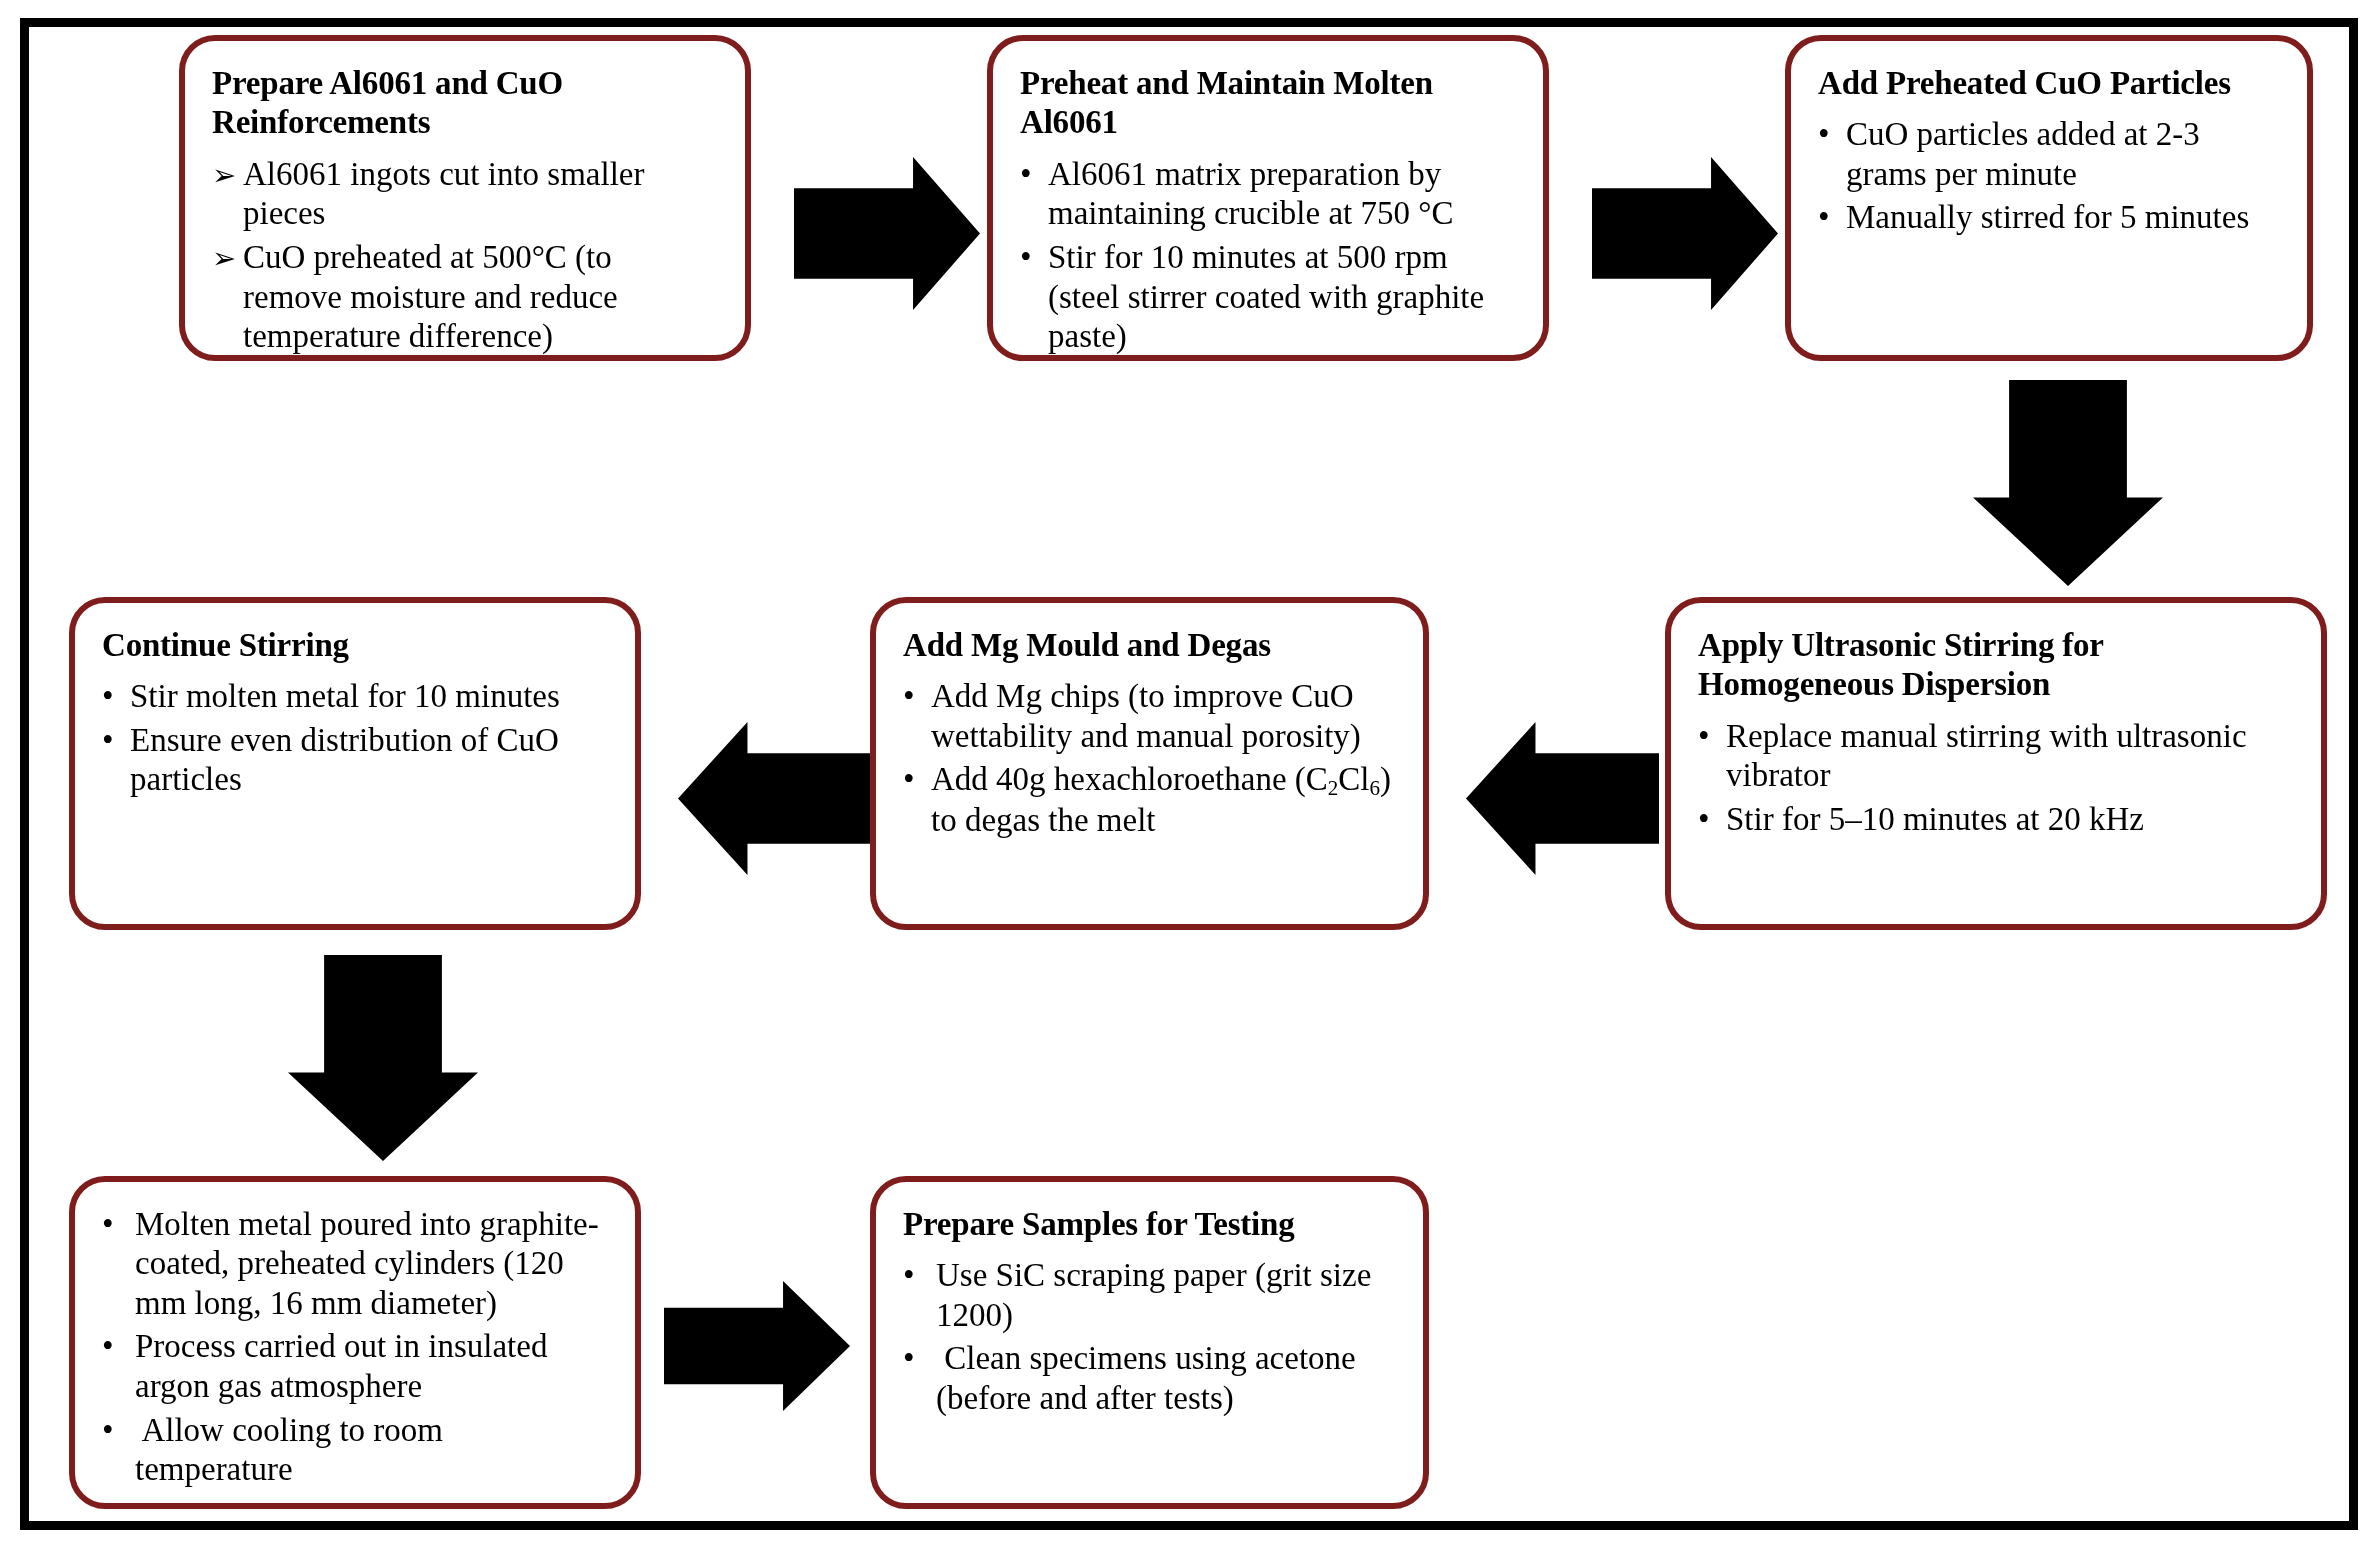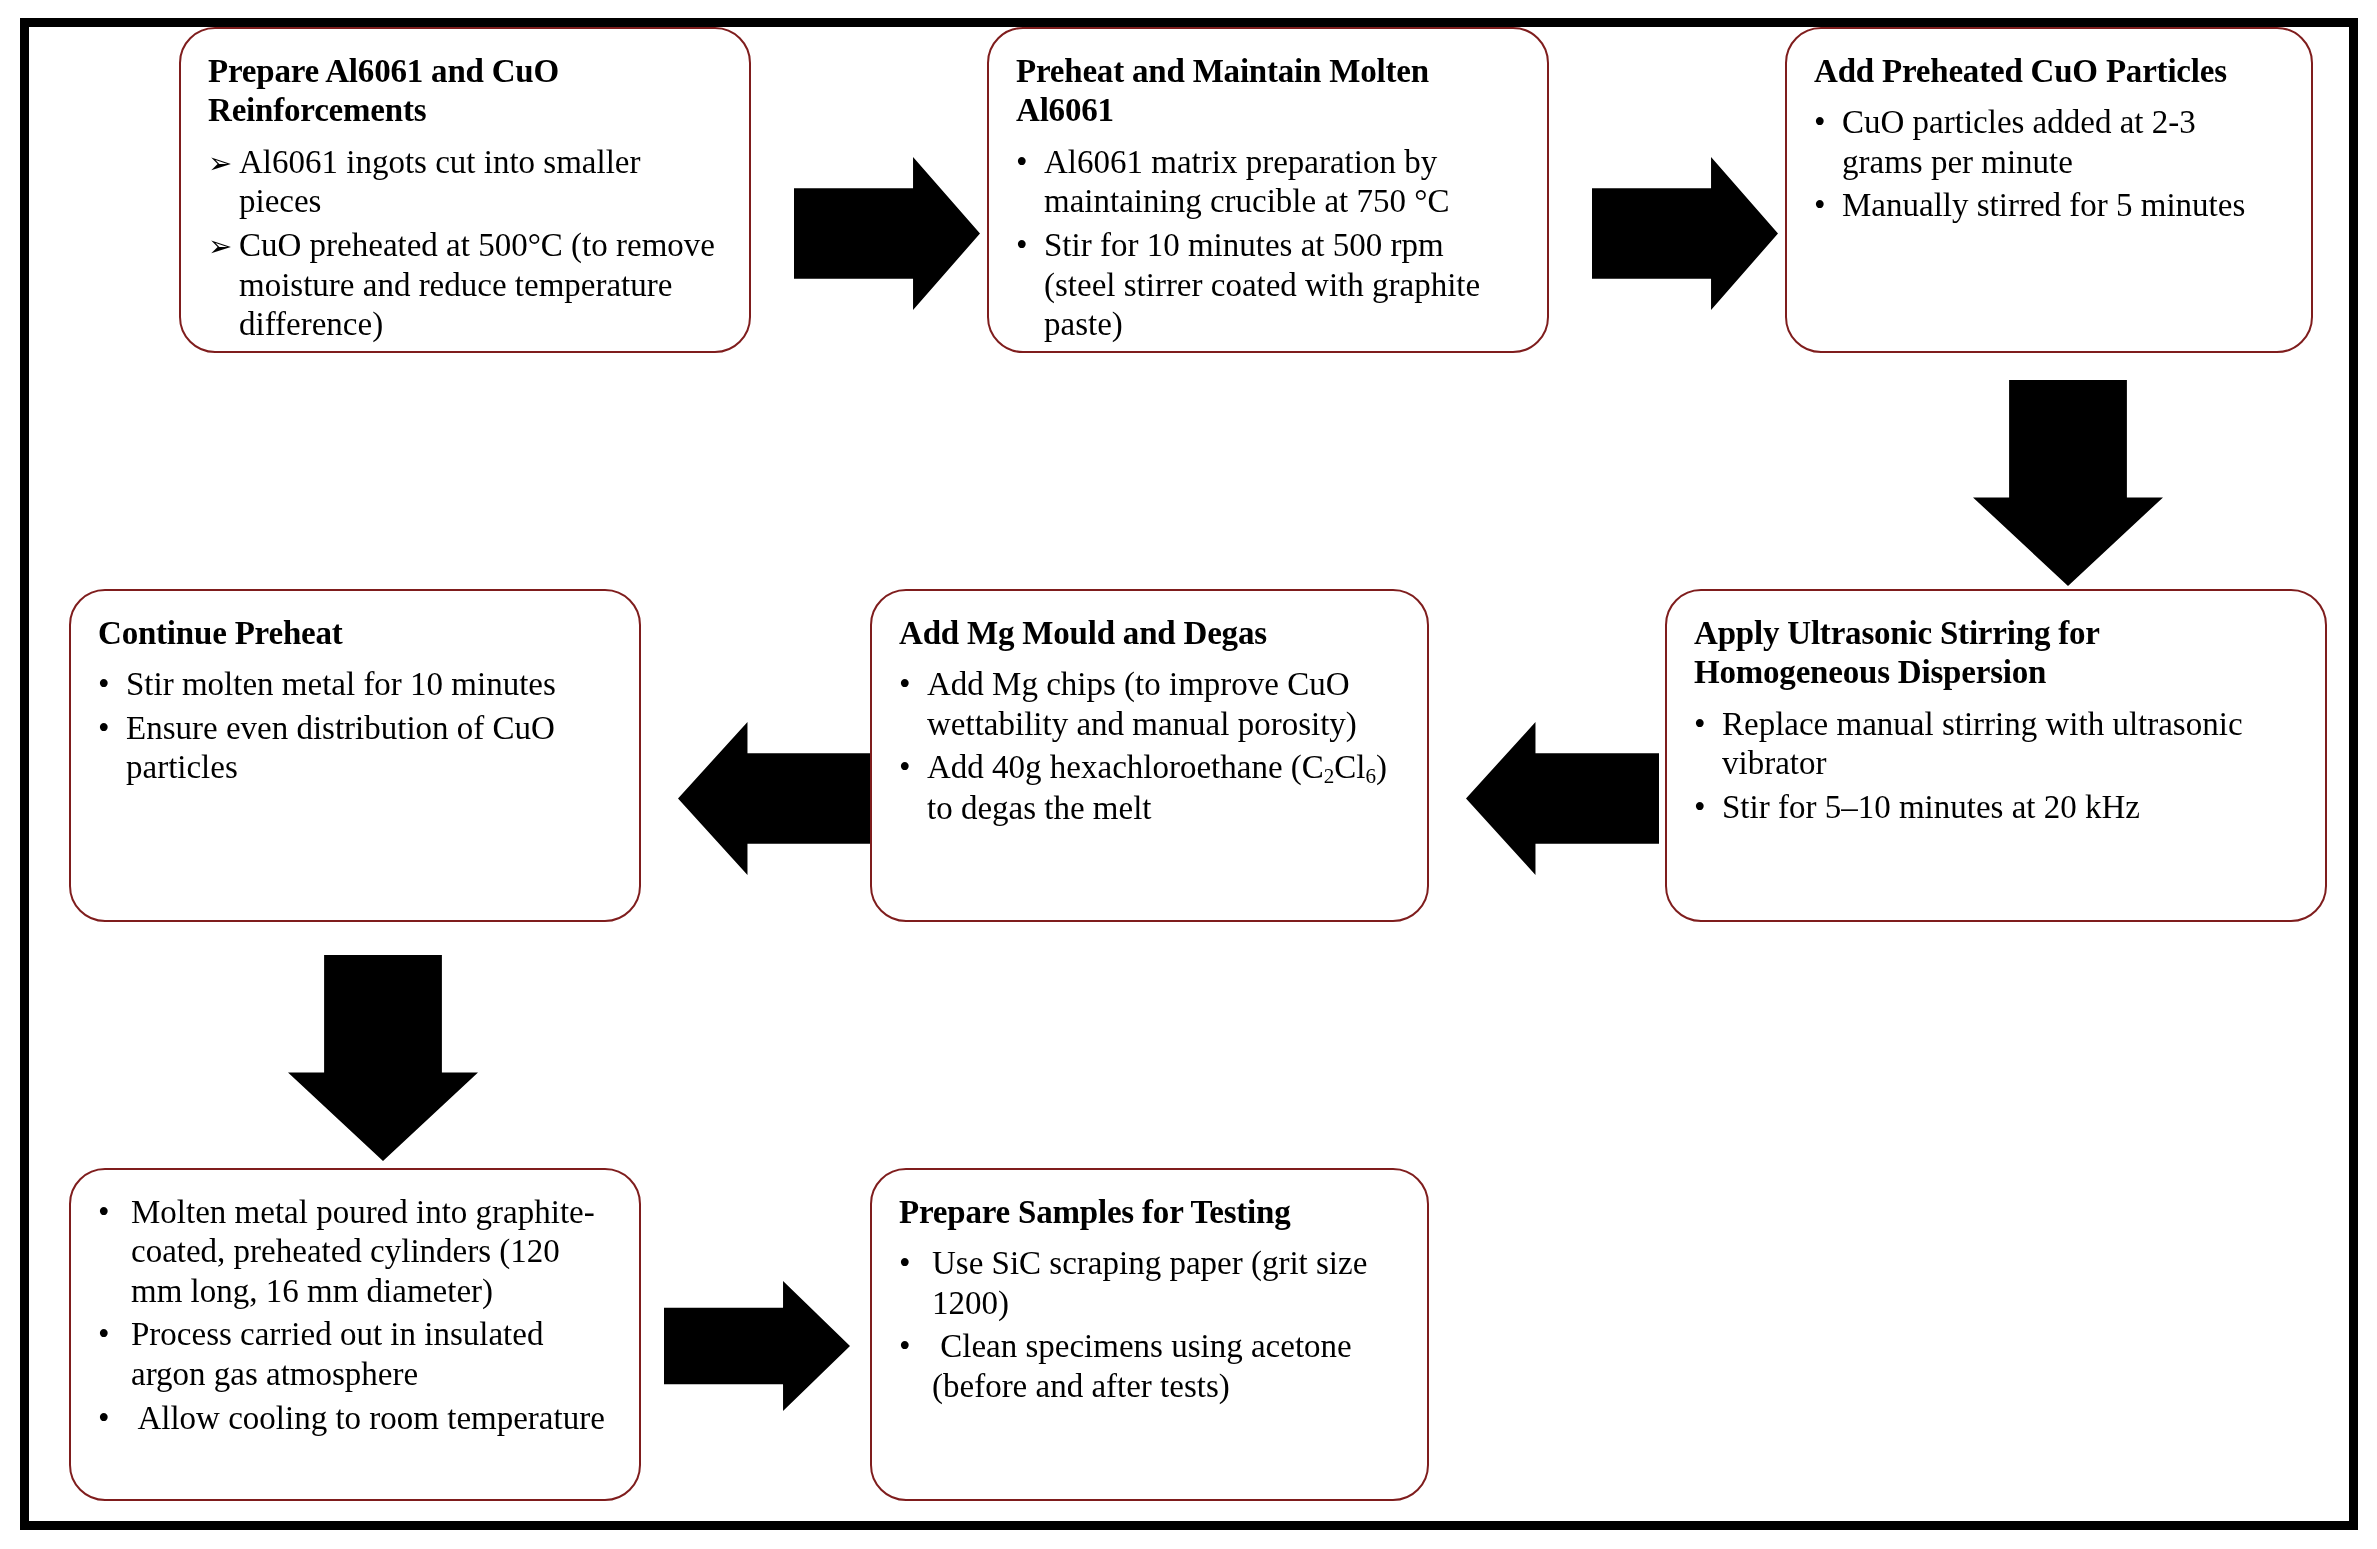--- a/index.html
+++ b/index.html
@@ -17,23 +17,24 @@
     border:9.3px solid #000000;
     box-sizing:border-box;
     background:#ffffff;
   }
 
   
   .node{
     position:absolute;
     box-sizing:border-box;
     background:#ffffff;
-    border:2px solid #7f1d1d;
+    border:6px solid #7f1d1d;
     border-radius:36px;
     padding:22.6px 27px 13.3px 27px;
+    margin-top:8px;
   }
   .node h3{
     margin:0 0 12px 0;
     font-size:33px;
     line-height:1.20;
     font-weight:bold;
     color:#000000;
     letter-spacing:-0.2px;
   }
   .node ul{
@@ -91,21 +92,21 @@
     <h3>Add Preheated CuO Particles</h3>
     <ul>
       <li><span class="bul">•</span><span>CuO particles added at 2-3 grams per minute</span></li>
       <li><span class="bul">•</span><span>Manually stirred for 5 minutes</span></li>
     </ul>
   </div>
 
   <div class="arrow down" style="left:1944px;top:353px;width:190px;height:206px;"></div>
 
   <div class="node" style="left:40px;top:562px;width:572px;height:333px;">
-    <h3>Continue Preheat</h3>
+    <h3>Continue Stirring</h3>
     <ul>
       <li><span class="bul">•</span><span>Stir molten metal for 10 minutes</span></li>
       <li><span class="bul">•</span><span>Ensure even distribution of CuO particles</span></li>
     </ul>
   </div>
 
   <div class="arrow left" style="left:649px;top:695px;width:193px;height:153px;"></div>
 
   <div class="node" style="left:841px;top:562px;width:559px;height:333px;">
     <h3>Add Mg Mould and Degas</h3>

